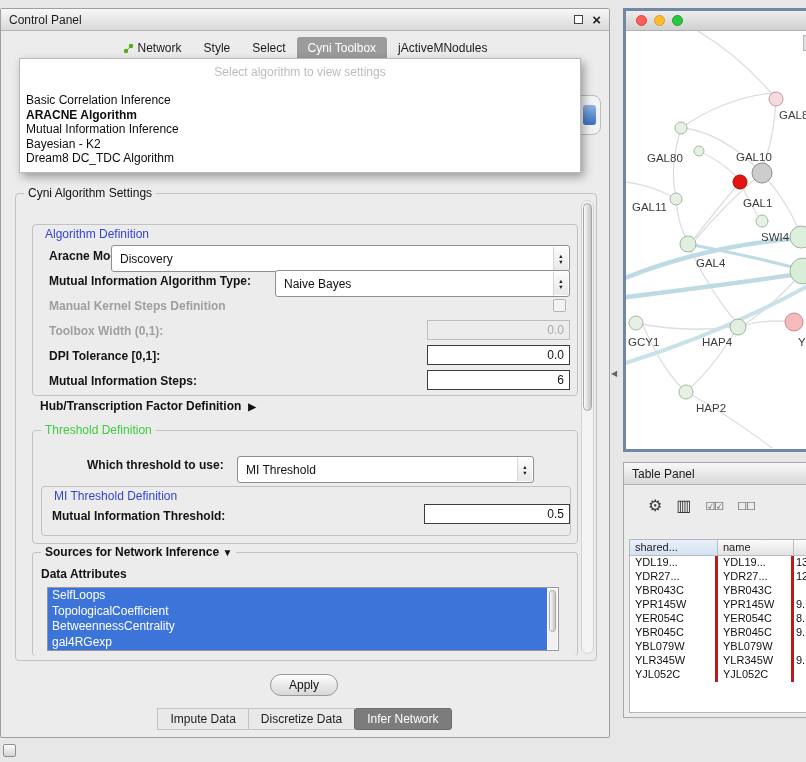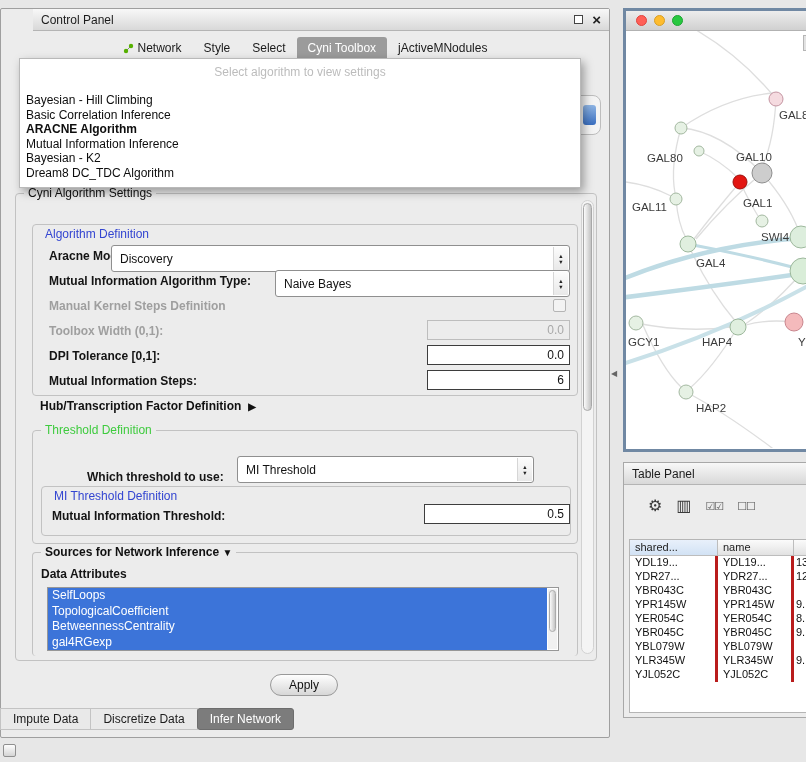--- a/index.html
+++ b/index.html
@@ -3,21 +3,21 @@
 <meta charset="utf-8">
 <style>
   * { margin:0; padding:0; box-sizing:border-box; }
   html,body { width:806px; height:762px; }
   body { background:#e7e7e7; font-family:"Liberation Sans",sans-serif; position:relative; overflow:hidden; }
 
   .win { position:absolute; }
 
   
   .cp { left:0; top:8px; width:610px; height:730px; background:#ececec;
-        border:1px solid #9f9f9f; border-radius:2px;padding-left:32px; }
+        border:1px solid #9f9f9f; border-radius:2px; }
   .titlebar { height:22px; background:linear-gradient(#f8f8f8,#d8d8d8);
         border-bottom:1px solid #b4b4b4; display:flex; align-items:center;
         padding:0 8px; font-size:12px; color:#1c1c1c; }
   .titlebar .title { flex:1; }
   .tb-controls { display:flex; align-items:center; gap:9px; }
   .float-btn { width:9px; height:9px; border:1.5px solid #444; display:inline-block; background:#fff; }
   .close-btn { font-size:15px; font-weight:bold; color:#222; line-height:10px; }
 
   .tabs { position:absolute; left:0; right:0; top:28px; display:flex; justify-content:center;
           align-items:flex-end; font-size:12px; color:#1a1a1a; }
@@ -81,21 +81,21 @@
 
   .vscroll { position:absolute; right:2px; top:6px; bottom:6px; width:13px; background:#f4f4f4;
         border:1px solid #d2d2d2; border-radius:7px; }
   .vscroll .thumb { position:absolute; left:1px; right:1px; top:2px; height:46%;
         background:linear-gradient(90deg,#fbfbfb,#c2c2c2); border:1px solid #a8a8a8; border-radius:6px; }
 
   .apply { position:absolute; left:269px; top:665px; width:68px; height:22px; font-size:12px;
         font-family:inherit; color:#111; border:1px solid #999; border-radius:11px;
         background:linear-gradient(#fefefe,#d7d7d7); }
 
-  .btabs { position:absolute; left:0; right:0; top:699px; display:flex; }
+  .btabs { position:absolute; left:0; right:0; top:699px; display:flex; justify-content:center; }
   .btab { font-size:12px; padding:3px 12px; border:1px solid #c3c3c3; background:#e9e9e9;
         color:#1c1c1c; margin-left:-1px; }
   .btab.active { background:#7c7c7c; border-color:#6d6d6d; color:#fff; border-radius:3px; }
 
   .split-arrow { position:absolute; left:611px; top:369px; font-size:8px; color:#666; }
 
   
   .net { left:623px; top:8px; width:190px; height:444px; border:3px solid #7088a3; border-right:none;
         background:#fff; }
   .net-titlebar { height:20px; background:linear-gradient(#ededed,#d0d0d0); border-bottom:1px solid #b2b2b2;
@@ -171,21 +171,20 @@
       </div>
     </div>
 
     <div class="fragment">
       <div class="fragment-blue"></div>
     </div>
 
     <div class="popup">
       <div class="ph">Select algorithm to view settings</div>
       <div id="algo-items">
-          <div class="algo-item">Bayesian - Hill Climbing</div>
           <div class="algo-item">Basic Correlation Inference</div>
           <div class="algo-item sel">ARACNE Algorithm</div>
           <div class="algo-item">Mutual Information Inference</div>
           <div class="algo-item">Bayesian - K2</div>
           <div class="algo-item">Dream8 DC_TDC Algorithm</div>
         </div>
     </div>
 
     <div class="grp settings">
       <span class="legend plain">Cyni Algorithm Settings</span>
@@ -225,21 +224,21 @@
       </div>
 
       <div class="hubrow">
         <span>Hub/Transcription Factor Definition</span>
         <span class="tri">▶</span>
       </div>
 
       <div class="grp thr">
         <span class="legend green">Threshold Definition</span>
 
-        <span class="flabel" style="left:54px;top:39px">Which threshold to use:</span>
+        <span class="flabel" style="left:54px;top:27px">Which threshold to use:</span>
         <div class="combo" style="left:204px;top:25px;width:297px">
           <span class="cval">MI Threshold</span>
           <span class="arrows">
               <span>▴</span>
               <span>▾</span>
             </span>
         </div>
 
         <div class="grp mithr">
           <span class="legend blue">MI Threshold Definition</span>

